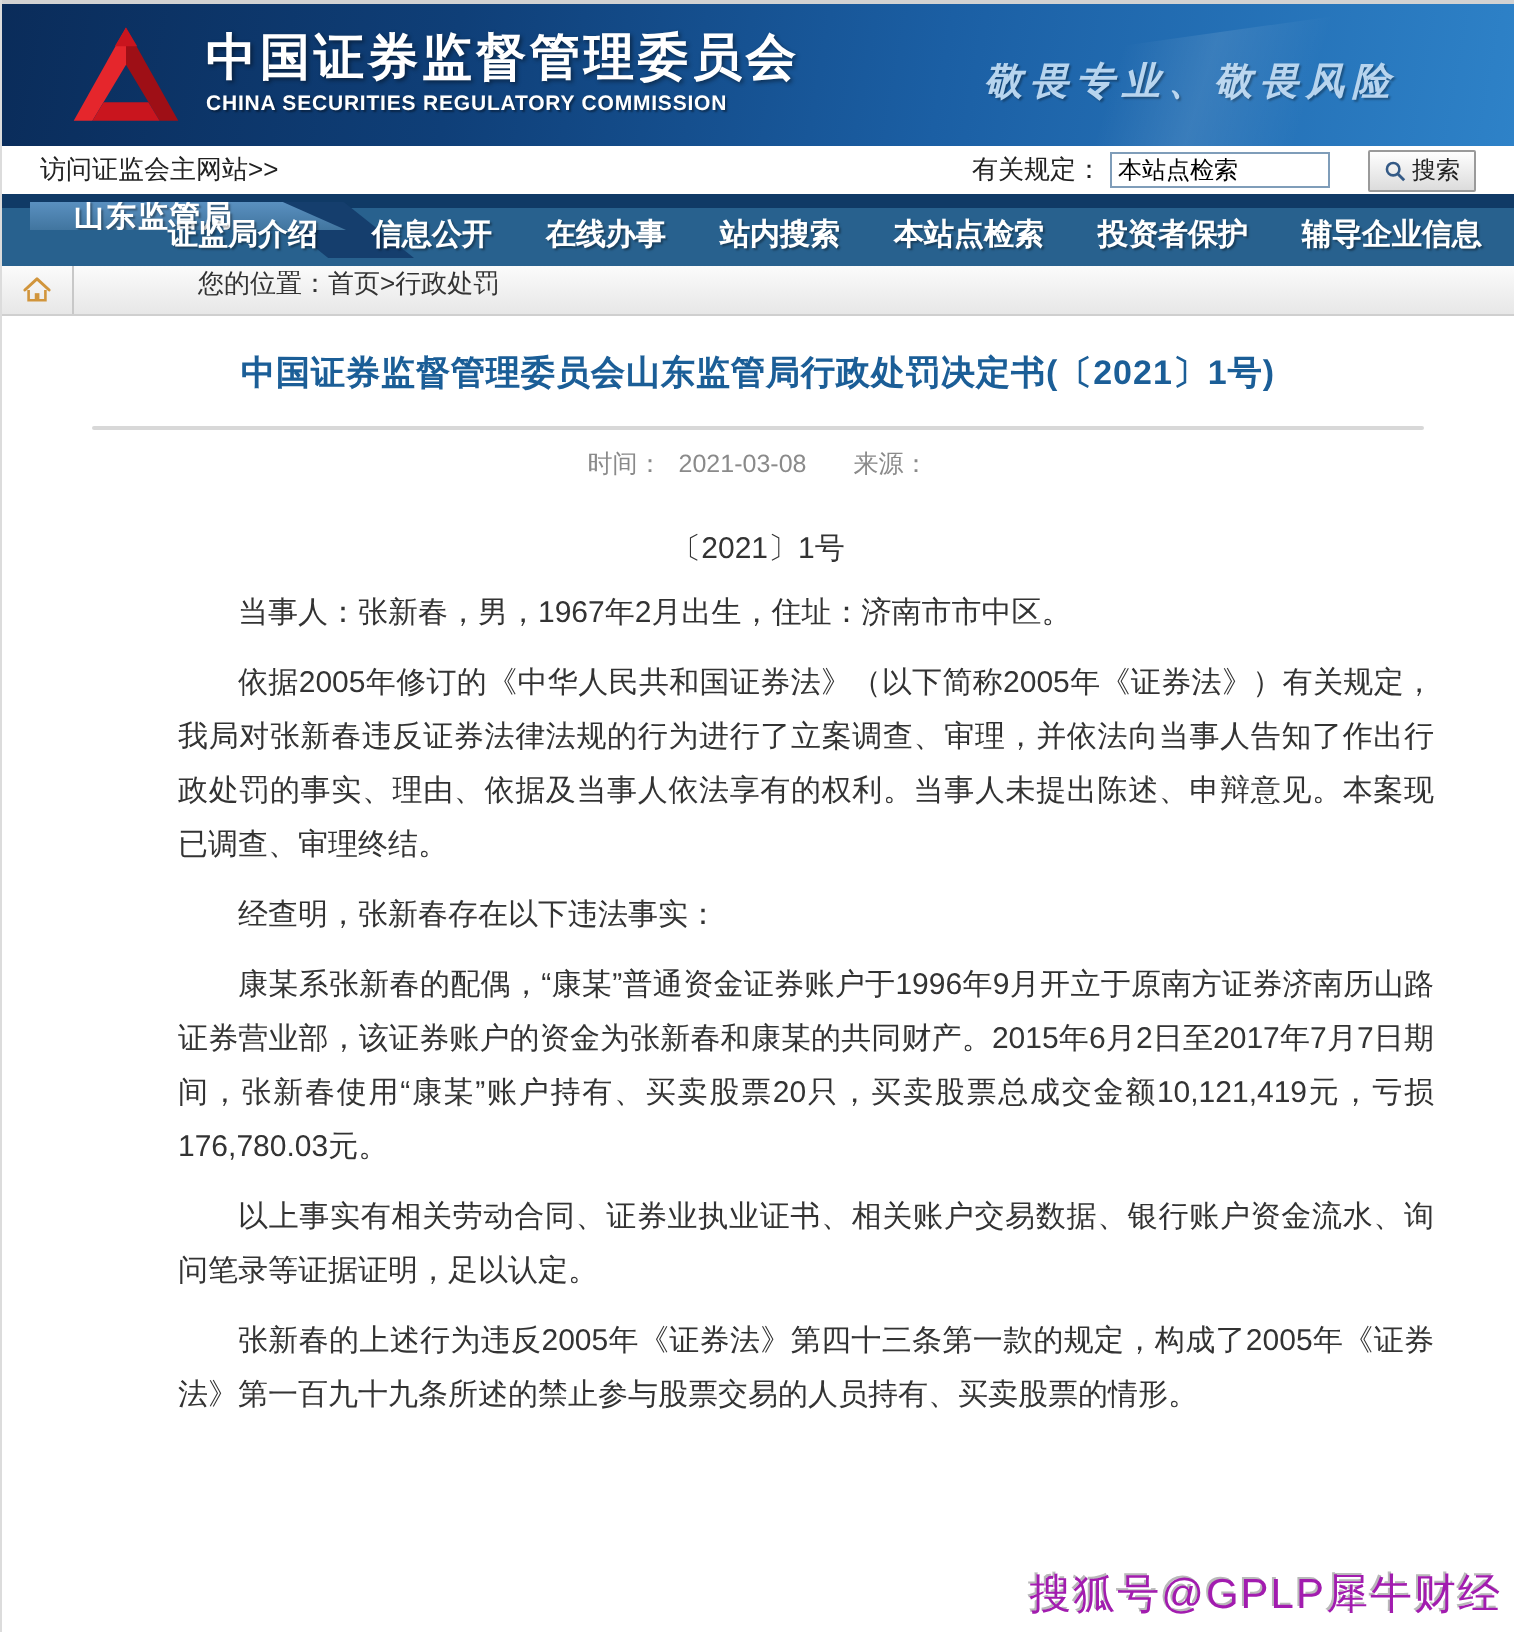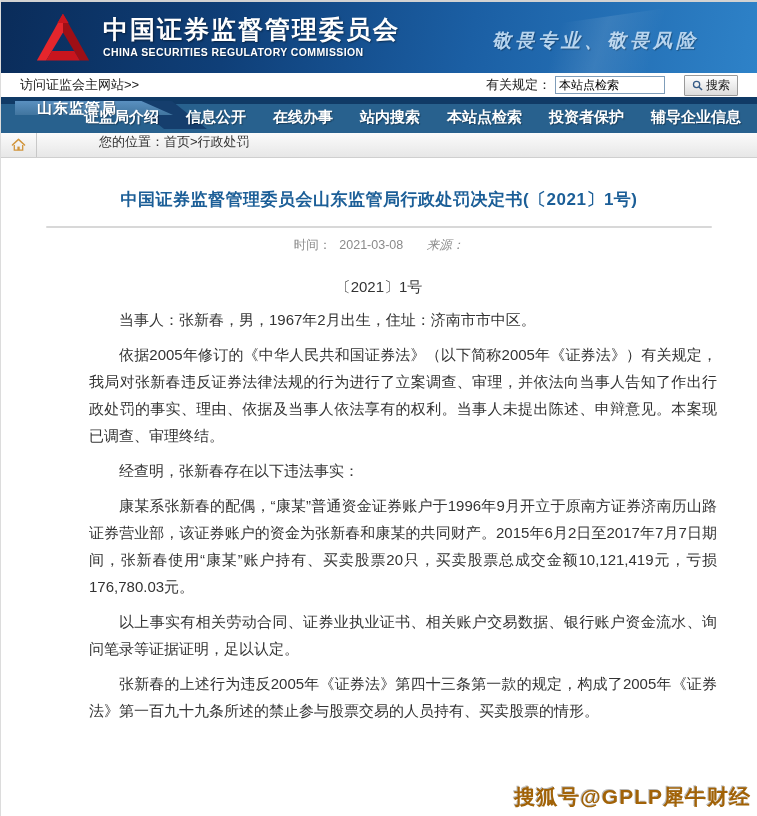--- a/index.html
+++ b/index.html
@@ -50,31 +50,31 @@
               text-shadow:1px 1px 1px rgba(0,0,0,.35); white-space:nowrap; }
 
   
   .breadcrumb { height:25px; background:linear-gradient(#fbfbfb,#e7e7e7); border-bottom:1px solid #cfcfcf;
                 display:flex; font-size:13px; color:#333;gap:47px; }
   .home-box { width:36px; height:100%; display:flex; align-items:center; justify-content:center;
               border-right:1px solid #c8c8c8; cursor:pointer; }
   .crumb-text { margin-left:15px; }
 
   
-  .content { position:relative; background:#fff; padding-top:30px; height:658px; }
+  .content { position:relative; background:#fff; padding-top:17px; height:658px; }
   .art-title { text-align:center; color:#1b5e97; font-weight:bold; font-size:17px; letter-spacing:0.5px; }
   .divider { height:2px; background:#d8d8d8; margin:15px 45px 9px 45px; border-radius:2px; }
   .meta { text-align:center; color:#8a8a8a; font-size:12.5px; margin-bottom:24px; }
   .meta span { margin:0 4px; }
   .doc-no { text-align:center; font-size:15px; color:#333; margin-bottom:9px; }
   .paragraphs { padding:0 40px 0 88px; font-size:15px; color:#333; text-align:justify; }
   .paragraphs p { text-indent:2em; line-height:27px; margin:0 0 8px 0; }
 
-  .watermark { position:absolute; right:6px; bottom:5px; font-size:21px; font-weight:bold;
-               color:#a16207; letter-spacing:1px; white-space:nowrap;
+  .watermark { position:absolute; right:6px; bottom:5px; font-size:21px; font-weight:normal;
+               color:#a21caf; letter-spacing:1px; white-space:nowrap;
                text-shadow:1px 1px 0 #ffffff, -1px -1px 0 #b9b9b9; }
 </style>
 </head>
 <body>
 
 <div class="page">
 
   <div class="header">
     <svg class="logo" width="56" height="54" viewBox="0 0 60 56">
       <polygon points="30,2 2,52 12,52 30,22" fill="#e5262c"></polygon>
@@ -129,21 +129,21 @@
       </svg>
     </div>
     <span class="crumb-text">您的位置：首页&gt;行政处罚</span>
   </div>
 
   <div class="content">
     <div class="art-title">中国证券监督管理委员会山东监管局行政处罚决定书(〔2021〕1号)</div>
     <div class="divider"></div>
     <div class="meta">
       <span>时间：</span><span>2021-03-08</span>
-      <span style="margin-left:16px;font-style:italic;">来源：</span>
+      <span style="margin-left:16px;">来源：</span>
     </div>
     <div class="doc-no">〔2021〕1号</div>
     <div class="paragraphs">
 
     <p>当事人：张新春，男，1967年2月出生，住址：济南市市中区。</p>
         <p>依据2005年修订的《中华人民共和国证券法》（以下简称2005年《证券法》）有关规定，我局对张新春违反证券法律法规的行为进行了立案调查、审理，并依法向当事人告知了作出行政处罚的事实、理由、依据及当事人依法享有的权利。当事人未提出陈述、申辩意见。本案现已调查、审理终结。</p>
         <p>经查明，张新春存在以下违法事实：</p>
         <p>康某系张新春的配偶，“康某”普通资金证券账户于1996年9月开立于原南方证券济南历山路证券营业部，该证券账户的资金为张新春和康某的共同财产。2015年6月2日至2017年7月7日期间，张新春使用“康某”账户持有、买卖股票20只，买卖股票总成交金额10,121,419元，亏损176,780.03元。</p>
         <p>以上事实有相关劳动合同、证券业执业证书、相关账户交易数据、银行账户资金流水、询问笔录等证据证明，足以认定。</p>
         <p>张新春的上述行为违反2005年《证券法》第四十三条第一款的规定，构成了2005年《证券法》第一百九十九条所述的禁止参与股票交易的人员持有、买卖股票的情形。</p>

